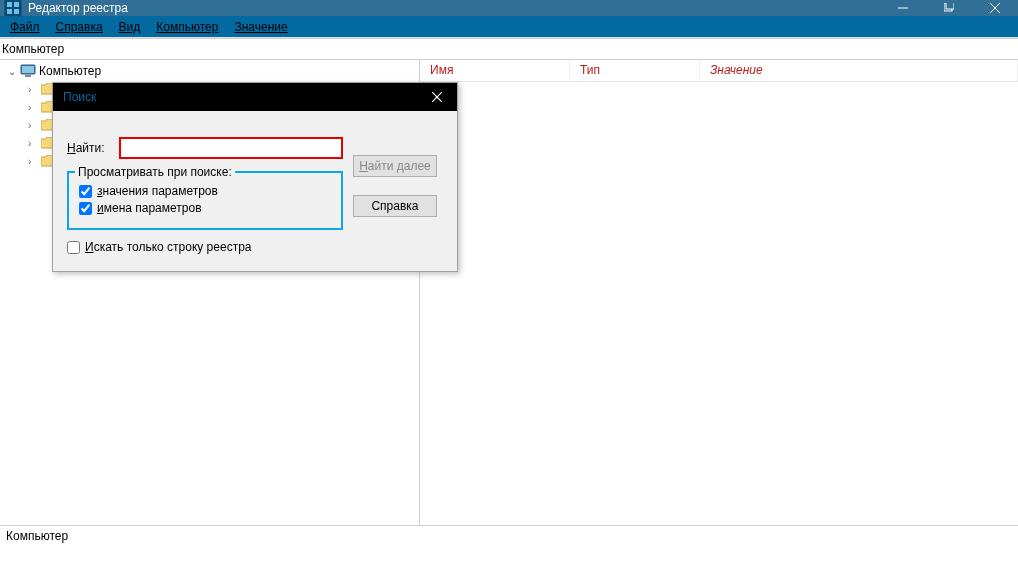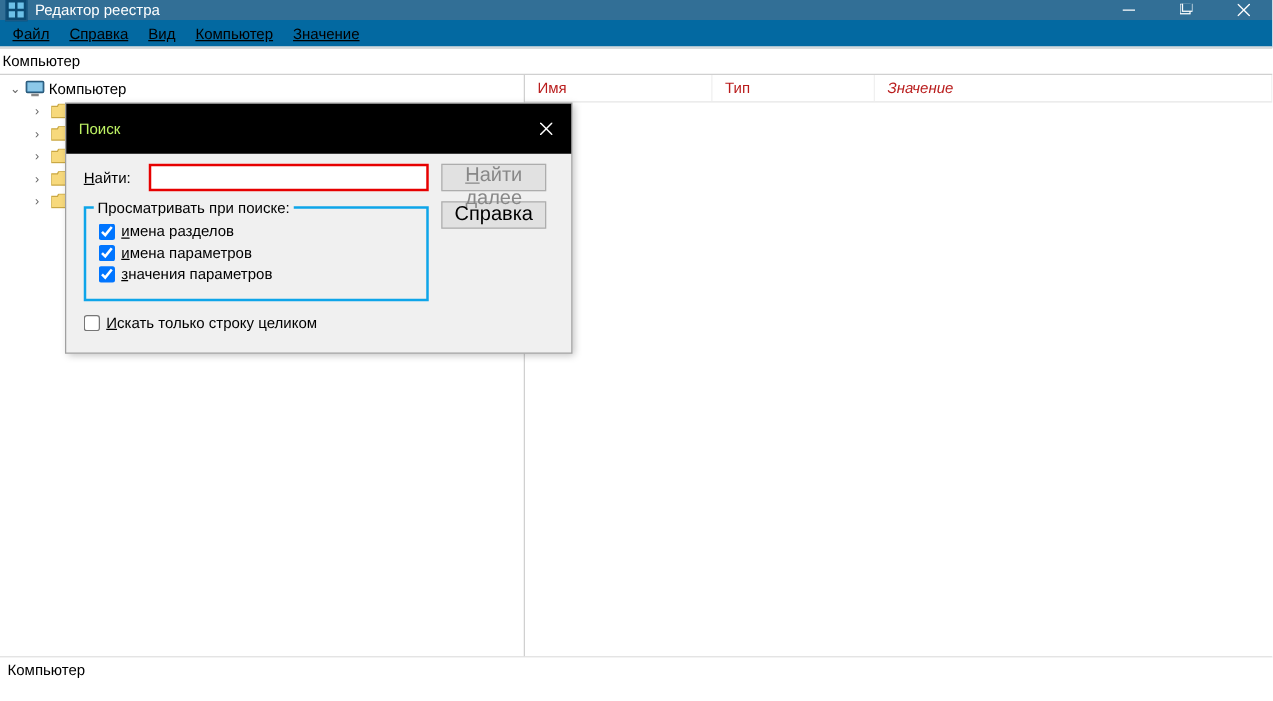--- a/index.html
+++ b/index.html
@@ -34,37 +34,37 @@
     .list-header { display: flex; height: 22px; border-bottom: 1px solid #e6e6e6; }
     .list-header .col { padding: 3px 10px; font-size: 12px; color: #b91c1c; border-right: 1px solid #f0f0f0; }
     .list-header .col:first-child { width: 150px; }
     .list-header .col:nth-child(2) { width: 130px; }
     .list-header .col:nth-child(3) { flex: 1; font-style: italic; }
 
     .statusbar { height: 23px; padding: 3px 6px; font-size: 12px; background: #fff; }
 
     
     .dialog { position: absolute; left: 52px; top: 82px; width: 406px; background: #f0f0f0; border: 1px solid #a0a0a0; box-shadow: 2px 2px 6px rgba(0,0,0,0.25); }
-    .dialog .dlg-title { height: 40px; background: #000; color: #bef264; display: flex; align-items: center; padding-left: 10px; font-size: 12px; }
+    .dialog .dlg-title { height: 28px; background: #000; color: #0369a1; display: flex; align-items: center; padding-left: 10px; font-size: 12px; }
     .dialog .dlg-title .closebtn { width: 40px; display: flex; align-items: center; justify-content: center; height: 100%; }
     .dialog .dlg-title .closebtn svg { width: 10px; height: 10px; stroke: #fff; stroke-width: 1.2; }
     .dialog .dlg-title .spacer { flex: 1; }
-    .dialog .dlg-body { padding: 8px 14px 14px 14px; display: flex; }
+    .dialog .dlg-body { padding: 26px 14px 14px 14px; display: flex; }
     .dlg-left { flex: 1; }
     .dlg-right { width: 90px; margin-left: 10px; }
     .find-row { display: flex; align-items: center; margin-bottom: 12px; }
     .find-row label { width: 52px; font-size: 12px; }
     .find-row label .ul { text-decoration: underline; }
     .find-input { flex: 1; height: 22px; border: 2px solid #e60000; outline: none; padding: 2px 4px; font-size: 12px; background: #fff; }
     .groupbox { border: 2px solid #0ea5e9; padding: 8px 10px 10px; position: relative; margin-bottom: 10px; }
     .groupbox .gb-title { position: absolute; top: -8px; left: 6px; background: #f0f0f0; padding: 0 3px; font-size: 12px; }
     .chk-row { display: flex; align-items: center; margin: 3px 0; font-size: 12px; }
     .chk-row input { margin-right: 5px; width: 13px; height: 13px; }
     .chk-row .ul { text-decoration: underline; }
-    .dbtn { width: 84px; height: 22px; background: #e1e1e1; border: 1px solid #adadad; font-size: 16px; display: block; margin-bottom: 8px; cursor: default; }
+    .dbtn { width: 84px; height: 22px; background: #e1e1e1; border: 1px solid #adadad; font-size: 12px; display: block; margin-bottom: 8px; cursor: default; margin-top: 18px; }
     .dbtn.disabled { color: #888; }
     .dbtn .ul { text-decoration: underline; }
   </style>
 </head>
 <body>
 
 <div class="titlebar">
   <span class="app-icon">
     <svg viewBox="0 0 14 14">
         <rect x="1" y="1" width="5" height="5" fill="#6cc0e8"></rect>
@@ -190,34 +190,30 @@
   <div class="dlg-body">
     <div class="dlg-left">
       <div class="find-row">
         <label><span class="ul">Н</span><span>айти:</span></label>
         <input class="find-input" type="text" value="" style="">
       </div>
       <div class="groupbox">
         <span class="gb-title">Просматривать при поиске:</span>
         <div class="chk-row">
           <input type="checkbox" checked="" style="">
-          <span><span class="ul">и</span><span>мена разделов</span></span>
+          <span><span class="ul">з</span><span>начения параметров</span></span>
         </div>
         <div class="chk-row">
           <input type="checkbox" checked="" style="">
           <span><span class="ul">и</span><span>мена параметров</span></span>
         </div>
-        <div class="chk-row">
-          <input type="checkbox" checked="" style="">
-          <span><span class="ul">з</span><span>начения параметров</span></span>
-        </div>
       </div>
       <div class="chk-row">
         <input type="checkbox" style="">
-        <span><span class="ul">И</span><span>скать только строку целиком</span></span>
+        <span><span class="ul">И</span><span>скать только строку реестра</span></span>
       </div>
     </div>
     <div class="dlg-right">
       <button class="dbtn disabled"><span class="ul">Н</span><span>айти далее</span></button>
       <button class="dbtn">Справка</button>
     </div>
   </div>
 </div>
 
 </body></html>

